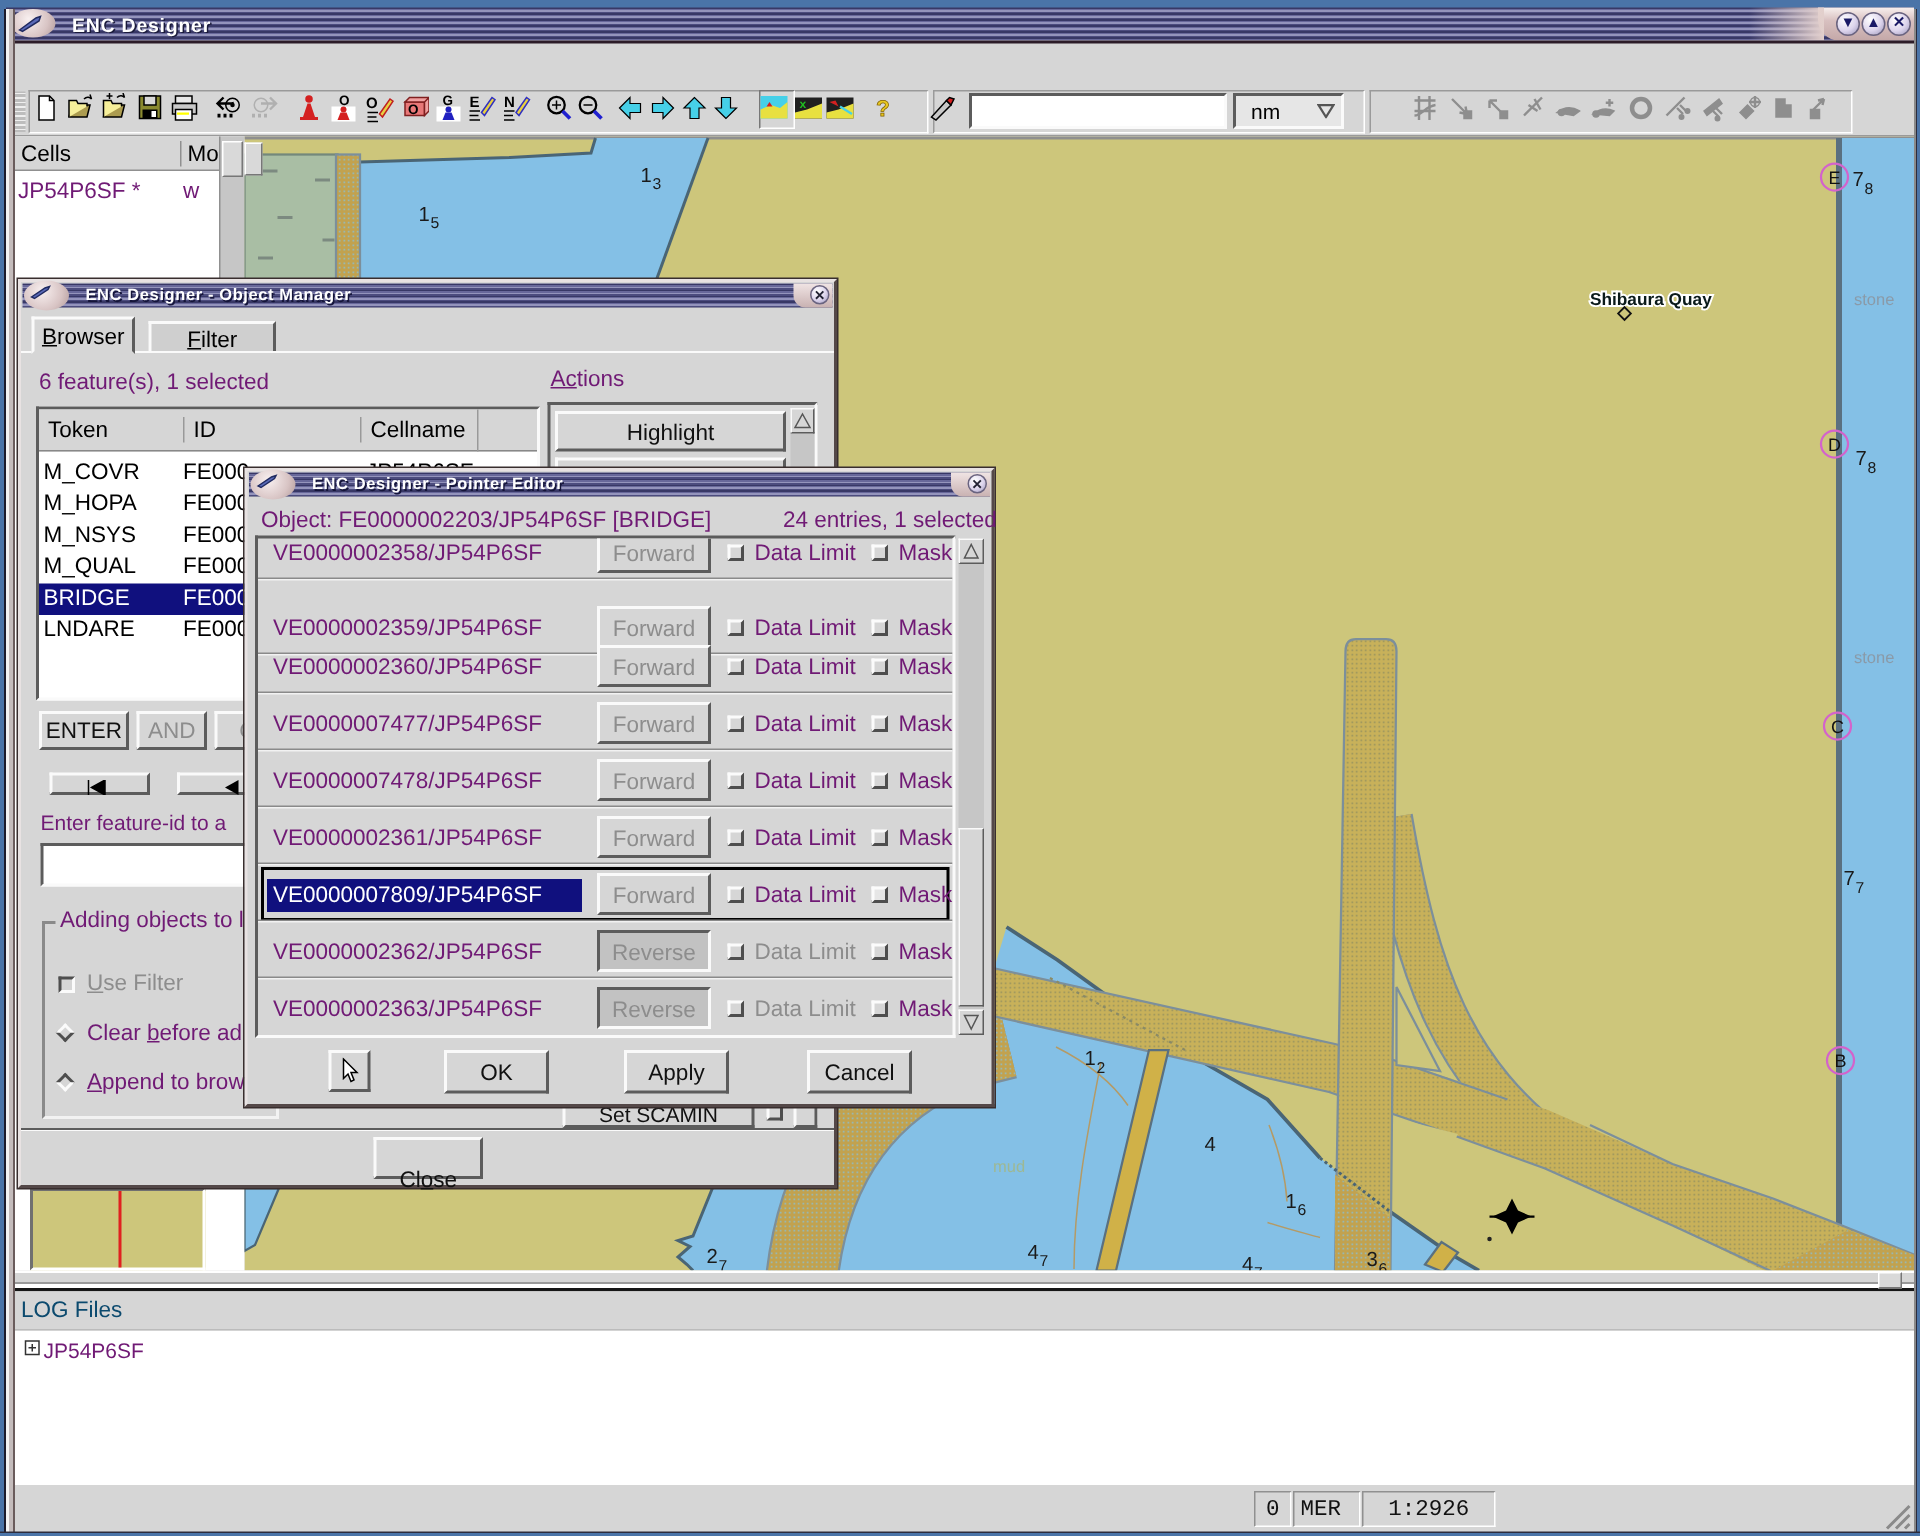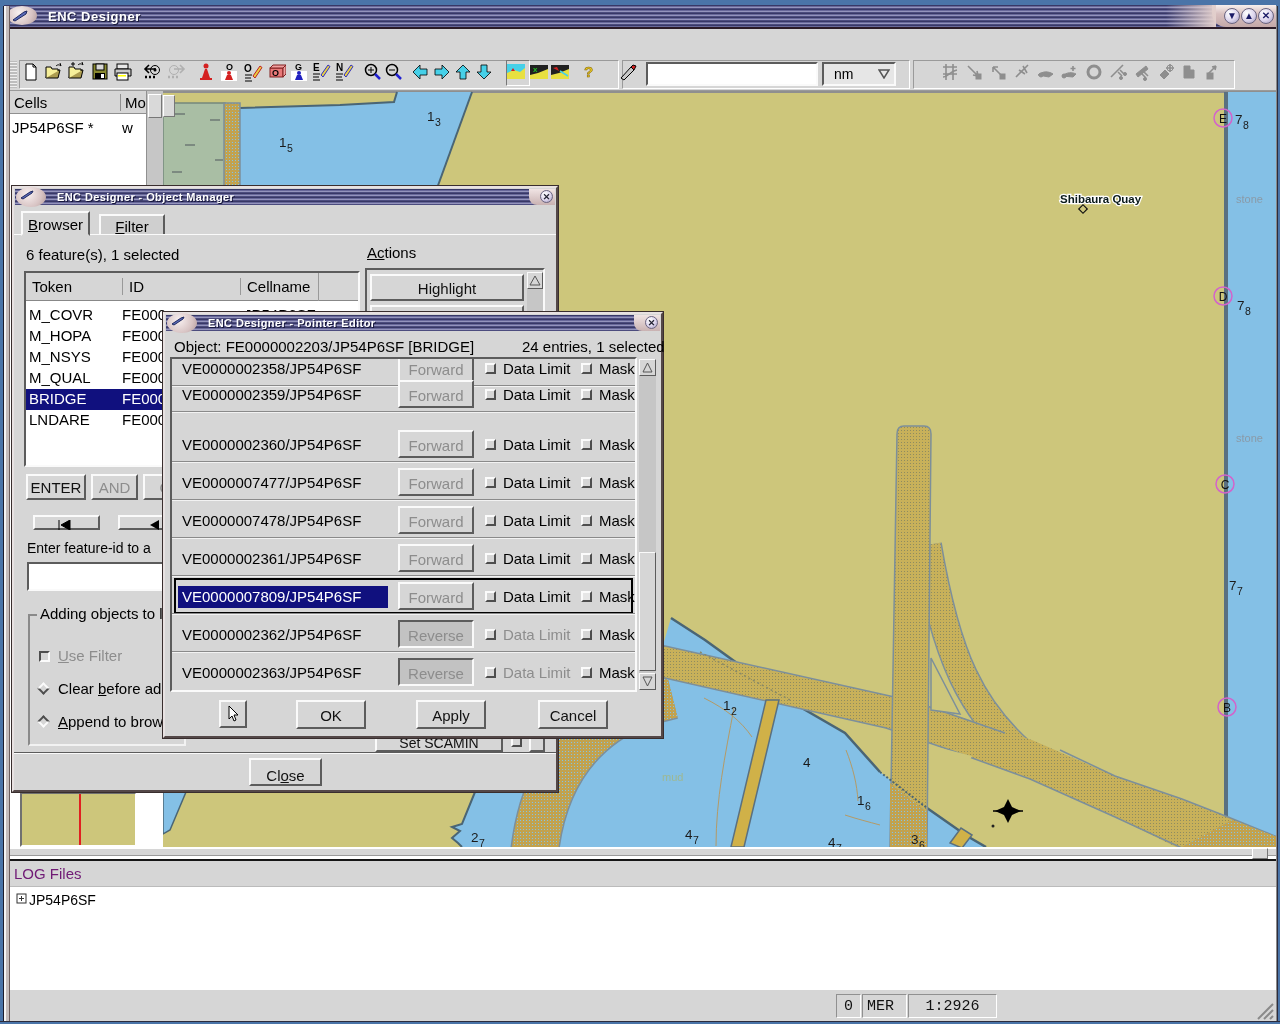--- a/index.html
+++ b/index.html
@@ -30,38 +30,38 @@
 .grip{position:absolute;top:3px;width:7px;height:27px;background:repeating-linear-gradient(180deg,#bdbdbd 0 1px,#efefef 1px 2px,#bdbdbd 2px 3px)}
 .ticn{position:absolute;top:4px;width:20px;height:20px}
 
 #sidebar{left:10px;top:91px;width:153px;height:756px;background:#fff}
 #sbhead{position:absolute;left:0;top:0;width:153px;height:23px;background:#d6d6d6;border-bottom:1px solid #909090;font-size:15px}
 #sbscroll{position:absolute;left:136px;top:0px;width:17px;height:95px;background:#c6c6c6;border-left:1px solid #909090}
 #sbthumb{position:absolute;left:1px;top:3px;width:14px;height:24px;background:#d9d9d9;border:1px solid;border-color:#fff #777 #777 #fff}
 
 #split{left:10px;top:847px;width:1266px;height:14px;background:linear-gradient(180deg,#ffffff 0 2px,#d6d6d6 2px 8px,#9a9a9a 8px 9px,#ffffff 9px 12px,#161616 12px 14px)}
 #logpanel{left:10px;top:861px;width:1266px;height:127px;background:#fff}
-#loghead{position:absolute;left:0;top:0;width:1266px;height:26px;background:#d6d6d6;border-bottom:1px solid #bbb;font-size:15px;color:#701a75}
+#loghead{position:absolute;left:0;top:0;width:1266px;height:26px;background:#d6d6d6;border-bottom:1px solid #bbb;font-size:15px;color:#0c4a6e}
 
 #statusbar{left:10px;top:988px;width:1266px;height:34px;background:linear-gradient(180deg,#fff 0 2px,#d6d6d6 2px);font-family:"Liberation Mono",monospace;font-size:15px;color:#111}
 .sfield{position:absolute;top:6px;height:24px;border:1px solid;border-color:#909090 #fff #fff #909090;padding:3px 4px 0 4px}
 
 .dlg{position:absolute;background:#d6d6d6;border:2px solid;border-color:#e8e2e2 #544848 #544848 #e8e2e2;outline:1px solid #392e2e}
 .tbar{position:absolute;left:1px;top:1px;right:1px;height:16px;color:#fff;font-size:11px;font-weight:bold}
 .tbar .txt{position:absolute;left:42px;top:2px;letter-spacing:.4px;text-shadow:1px 1px 0 #15153a}
 .dicon{position:absolute;left:1px;top:-2px;width:30px;height:20px;border-radius:50%;background:radial-gradient(circle at 40% 35%,#f8f0f0,#d8c4c4 60%,#b09898)}
 .dclose{position:absolute;right:2px;top:1px;width:13px;height:13px;border-radius:50%;background:radial-gradient(circle at 35% 30%,#fff,#dcd4ec 55%,#9a94b8);border:1px solid #6a6480;color:#223;font-size:9px;line-height:12px;text-align:center}
 .dcap{position:absolute;right:0;top:0;height:16px;width:26px;background:linear-gradient(180deg,#f0e4e4,#c9b2b2);border-radius:0 0 0 8px}
 .btn{position:absolute;background:#d6d6d6;border:2px solid;border-color:#fafafa #5c5c5c #5c5c5c #fafafa;font-size:14px;color:#111;text-align:center}
 .btn.dis{color:#8d8d8d}
 .btn.press{border-color:#5c5c5c #fafafa #fafafa #5c5c5c;background:#c2c2c2;color:#8d8d8d}
 .sunken{border:2px solid;border-color:#5c5c5c #fafafa #fafafa #5c5c5c}
 .chk{position:absolute;width:11px;height:11px;background:#d6d6d6;border:2px solid;border-color:#fbfbfb #4e4e4e #4e4e4e #fbfbfb}
 .rad{position:absolute;width:9px;height:9px;background:#d6d6d6;border:2px solid;border-color:#fbfbfb #4e4e4e #4e4e4e #fbfbfb;transform:rotate(45deg)}
-.lbl{position:absolute;font-size:14px;color:#000000;white-space:nowrap}
+.lbl{position:absolute;font-size:14px;color:#701a75;white-space:nowrap}
 .gray{color:#8d8d8d}
 </style></head>
 <body>
 <div id="scr">
 <div id="ftop" class="abs"></div>
 <div id="title" class="abs stripes">
       <span class="cap"></span>
       <span class="fade"></span>
  <span class="ticon">
         <svg width="22" height="14">
@@ -407,21 +407,21 @@
         <span class="dicon">
           <svg width="20" height="13" style="position:absolute;left:3px;top:2px">
             <path d="M2 9 L11 3 L14 2 L13 4 L4 10 Z" fill="#5a6ab8" stroke="#202a60"></path>
           </svg>
         </span>
         <span class="dcap"></span>
         <span class="txt">ENC Designer - Object Manager</span>
         <span class="dclose">✕</span>
       </div>
 <div style="position:absolute;left:7px;top:23px;width:69px;height:25px;background:#d6d6d6;border:2px solid;border-color:#fafafa #5c5c5c transparent #fafafa;font-size:15px;text-align:center;padding-top:3px;z-index:2"><u>B</u>rowser</div>
-<div style="position:absolute;left:85px;top:26px;width:66px;height:22px;background:#cfcfcf;border:2px solid;border-color:#fafafa #5c5c5c transparent #fafafa;font-size:15px;text-align:center;padding-top:2px"><u>F</u>ilter</div>
+<div style="position:absolute;left:85px;top:26px;width:85px;height:22px;background:#cfcfcf;border:2px solid;border-color:#fafafa #5c5c5c transparent #fafafa;font-size:15px;text-align:center;padding-top:2px"><u>F</u>ilter</div>
 <div style="position:absolute;left:0px;top:46px;width:542px;height:2px;background:linear-gradient(180deg,#fafafa 0 1px,#d6d6d6 1px)"></div>
 <span class="lbl" style="left:12px;top:58px;font-size:15px">6 feature(s), 1 selected</span>
 <div class="sunken" style="position:absolute;left:10px;top:83px;width:336px;height:196px;background:#fff">
 <div style="position:absolute;left:0;top:0;width:332px;height:28px;background:#d6d6d6;border-bottom:1px solid #888;font-size:15px">
           <span style="position:absolute;left:6px;top:5px">Token</span>
           <span style="position:absolute;left:96px;top:5px;border-left:1px solid #999;padding-left:6px">ID</span>
           <span style="position:absolute;left:214px;top:5px;border-left:1px solid #999;padding-left:6px">Cellname</span>
           <span style="position:absolute;left:292px;top:0px;height:28px;border-left:1px solid #999"></span>
         </div>
 <div style="position:absolute;left:0px;top:32px;width:332px;height:21px;font-size:15px">
@@ -482,21 +482,21 @@
 <div class="sunken" style="position:absolute;left:13px;top:374px;width:158px;height:29px;background:#fff"></div>
 <div style="position:absolute;left:14px;top:426px;width:158px;height:132px;border:2px solid;border-color:#8a8a8a #f2f2f2 #f2f2f2 #8a8a8a"></div>
 <span class="lbl" style="left:23px;top:417px;background:#d6d6d6;padding:0 3px;font-size:15px">Adding objects to l</span>
 <div class="chk" style="left:25px;top:463px;border-color:#4e4e4e #fbfbfb #fbfbfb #4e4e4e"></div>
 <span class="lbl gray" style="left:44px;top:459px;font-size:15px"><u>U</u>se Filter</span>
 <div class="rad" style="left:25px;top:496px"></div>
 <span class="lbl" style="left:44px;top:492px;font-size:15px">Clear <u>b</u>efore ad</span>
 <div class="rad" style="left:25px;top:529px;border-color:#4e4e4e #fbfbfb #fbfbfb #4e4e4e"></div>
 <span class="lbl" style="left:44px;top:525px;font-size:15px"><u>A</u>ppend to brow</span>
 <div style="position:absolute;left:0px;top:564px;width:542px;height:2px;background:linear-gradient(180deg,#5c5c5c 0 1px,#fafafa 1px)"></div>
-<div class="btn" style="left:235px;top:570px;width:73px;height:28px;padding-top:7px;font-size:15px">Cl<u>o</u>se</div>
+<div class="btn" style="left:235px;top:570px;width:73px;height:28px;padding-top:18px;font-size:15px">Cl<u>o</u>se</div>
 </div>
 <div class="dlg" id="pe" style="left:163px;top:312px;width:500px;height:426px">
 <div class="tbar stripes">
         <span class="dicon">
           <svg width="20" height="13" style="position:absolute;left:3px;top:2px">
             <path d="M2 9 L11 3 L14 2 L13 4 L4 10 Z" fill="#5a6ab8" stroke="#202a60"></path>
           </svg>
         </span>
         <span class="dcap"></span>
         <span class="txt">ENC Designer - Pointer Editor</span>
@@ -507,21 +507,21 @@
 <div class="sunken" style="position:absolute;left:5px;top:43px;width:467px;height:335px;background:#d6d6d6;overflow:hidden" id="pelist">
 <div style="position:absolute;left:0px;top:-10px;width:463px;height:38px">
 <span class="lbl" style="left:10px;top:11px;font-size:15px">VE0000002358/JP54P6SF</span>
 <div class="btn dis" style="left:226px;top:5px;width:76px;height:28px;padding-top:5px;font-size:15px">Forward</div>
 <div class="chk" style="left:313px;top:14px"></div>
           <span class="lbl" style="left:331px;top:11px;font-size:15px">Data Limit</span>
 <div class="chk" style="left:409px;top:14px;"></div>
           <span class="lbl" style="left:427px;top:11px;font-size:15px">Mask</span>
 <div style="position:absolute;left:0px;top:36px;width:463px;height:2px;background:linear-gradient(180deg,#8a8a8a 0 1px,#f2f2f2 1px)"></div>
 </div>
-<div style="position:absolute;left:0px;top:16px;width:403px;height:38px">
+<div style="position:absolute;left:0px;top:40px;width:403px;height:38px">
 <span class="lbl" style="left:10px;top:11px;font-size:15px">VE0000002359/JP54P6SF</span>
 <div class="btn dis" style="left:226px;top:5px;width:76px;height:28px;padding-top:5px;font-size:15px">Forward</div>
 <div class="chk" style="left:313px;top:14px"></div>
           <span class="lbl" style="left:331px;top:11px;font-size:15px">Data Limit</span>
 <div class="chk" style="left:409px;top:14px;"></div>
           <span class="lbl" style="left:427px;top:11px;font-size:15px">Mask</span>
 <div style="position:absolute;left:0px;top:36px;width:463px;height:2px;background:linear-gradient(180deg,#8a8a8a 0 1px,#f2f2f2 1px)"></div>
 </div>
 <div style="position:absolute;left:0px;top:66px;width:434px;height:38px">
 <span class="lbl" style="left:10px;top:11px;font-size:15px">VE0000002360/JP54P6SF</span>

